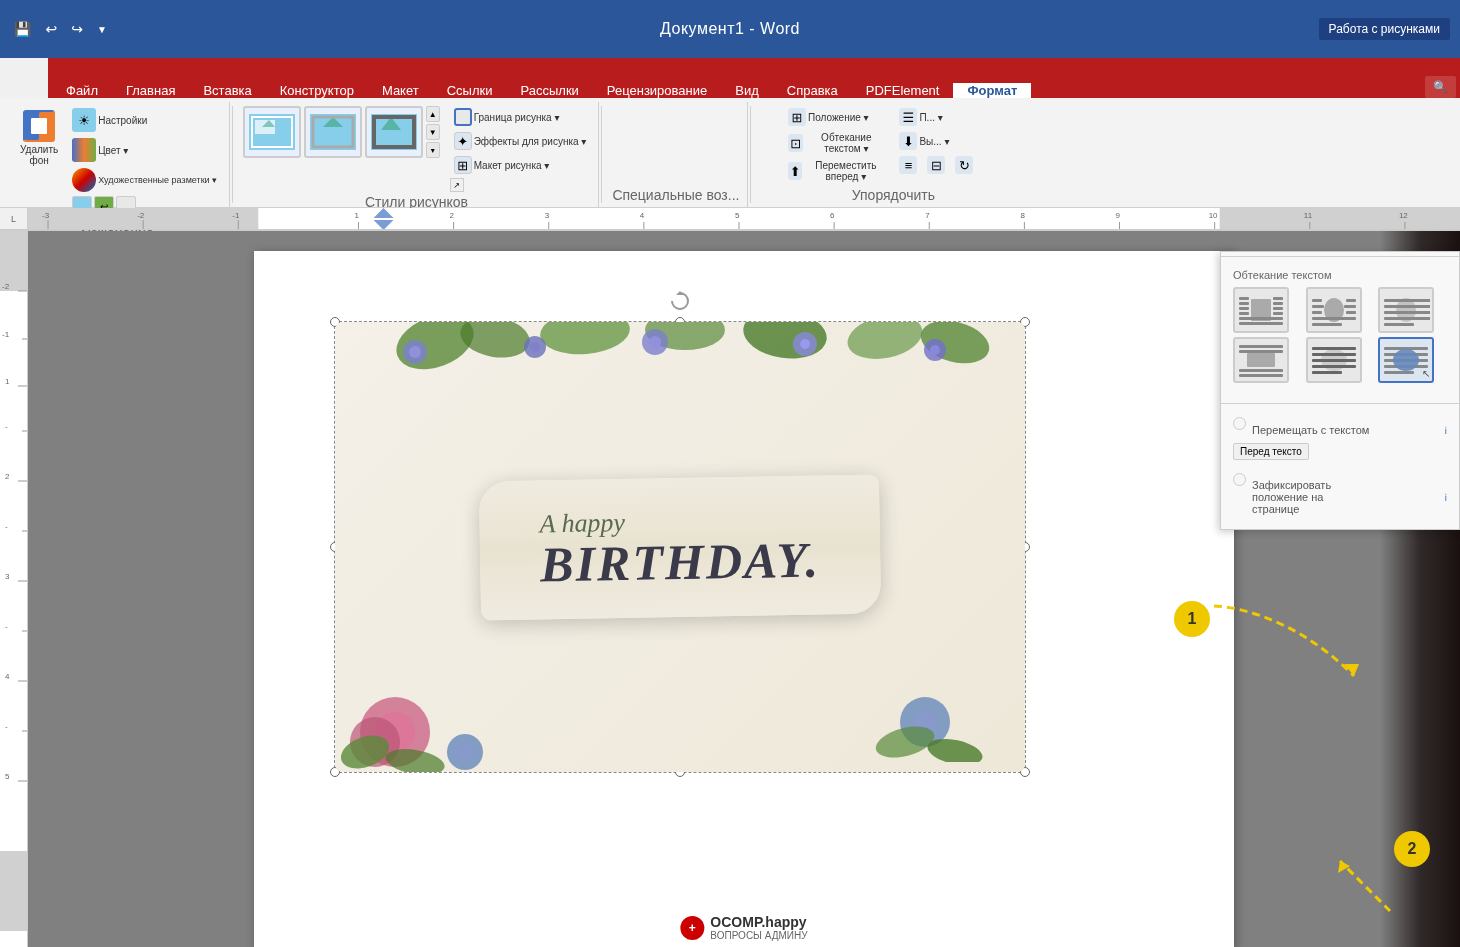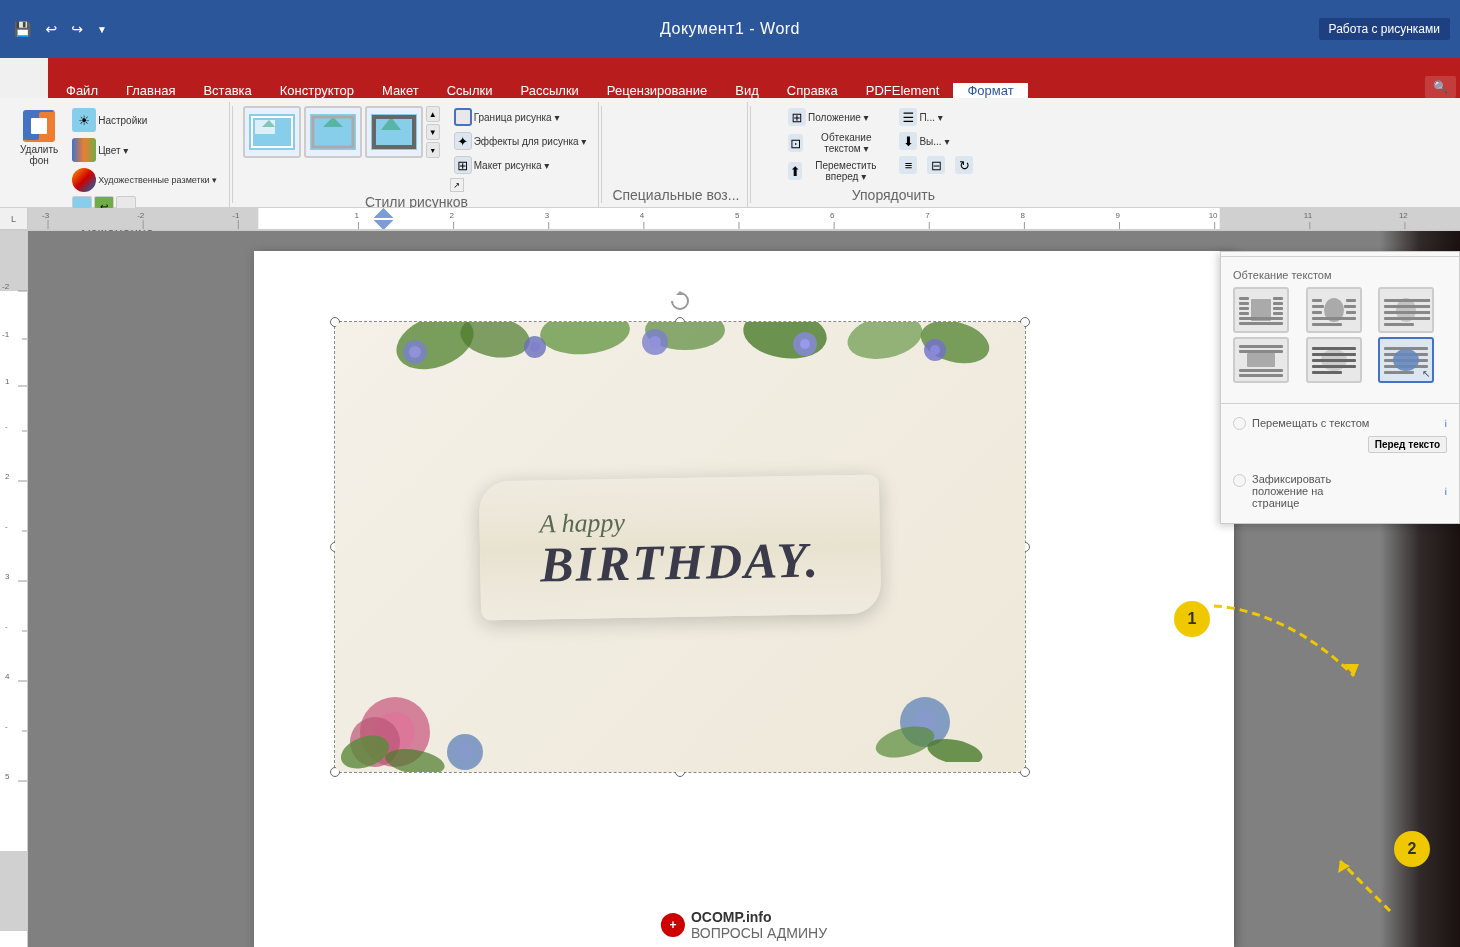--- a/index.html
+++ b/index.html
@@ -30,21 +30,21 @@
     }
     .menu-item {
       color: white;
       padding: 0 14px;
       display: flex;
       align-items: center;
       cursor: pointer;
       font-size: 13px;
       white-space: nowrap;
     }
-    .menu-item.active { background: white; color: #2b579a; font-weight: 400; }
+    .menu-item.active { background: white; color: #2b579a; font-weight: 700; }
     .menu-search { margin-left: auto; display: flex; align-items: center; background: rgba(255,255,255,0.15); border-radius: 2px; padding: 4px 8px; color: white; }
 
     
     .ribbon {
       background: #f3f3f3;
       border-bottom: 1px solid #d0d0d0;
       height: 110px;
       display: flex;
       align-items: stretch;
       padding: 4px 6px 0;
@@ -144,21 +144,21 @@
       font-size: 13px;
       font-weight: 500;
       color: #333;
     }
     .panel-close { cursor: pointer; color: #666; font-size: 14px; }
     .panel-section { padding: 8px 12px; }
     .panel-section-title { font-size: 11px; color: #666; margin-bottom: 6px; }
     .panel-separator { border: none; border-top: 1px solid #d0d0d0; margin: 4px 0; }
     .radio-option { display: flex; align-items: flex-start; gap: 6px; margin-bottom: 6px; font-size: 11px; color: #555; }
     .radio-option input { margin-top: 1px; }
-    .radio-text { display: flex; align-items: center; justify-content: space-between; width: 100%; }
+    .radio-text { display: flex; align-items: center; justify-content: space-between; width: 100%; margin-top: 7px; }
     .info-icon { color: #4472c4; font-size: 10px; cursor: pointer; }
     .option-badge { background: #f0f0f0; border: 1px solid #ccc; padding: 2px 6px; font-size: 10px; border-radius: 2px; }
 
     
     .callout-1 {
       position: absolute;
       width: 36px; height: 36px;
       background: #f0c800;
       border-radius: 50%;
       display: flex; align-items: center; justify-content: center;
@@ -185,21 +185,21 @@
       bottom: 20px;
       left: 50%;
       transform: translateX(-50%);
       display: flex;
       align-items: center;
       gap: 6px;
       z-index: 50;
     }
     .watermark-icon { width: 24px; height: 24px; background: #cc0000; border-radius: 50%; color: white; display: flex; align-items: center; justify-content: center; font-size: 12px; font-weight: bold; }
     .watermark-text { font-size: 14px; font-weight: bold; color: #333; }
-    .watermark-sub { font-size: 14px; color: #666; }
+    .watermark-sub { font-size: 10px; color: #666; }
 
     
     .qa-icon { color: white; font-size: 14px; padding: 4px; cursor: pointer; }
 
     .ribbon-separator { width: 1px; background: #d0d0d0; margin: 4px 0; align-self: stretch; }
   </style>
 </head>
 <body>
 
 <div class="title-bar">
@@ -535,21 +535,21 @@
               <ellipse cx="100" cy="110" rx="28" ry="12" fill="#4a7a2a" opacity="0.8" transform="rotate(12,100,110)"></ellipse>
             </svg>
           </div>
         </div>
       </div>
 
       
       <div class="watermark" style="bottom:10px;">
         <div class="watermark-icon">+</div>
         <div style="display:flex;flex-direction:column;">
-          <div class="watermark-text">OCOMP.info</div>
+          <div class="watermark-text">OCOMP.happy</div>
           <div class="watermark-sub">ВОПРОСЫ АДМИНУ</div>
         </div>
       </div>
     </div>
 
     <div style="position:absolute;top:0;right:0;width:80px;height:100%;background:linear-gradient(to right,rgba(30,20,20,0),rgba(30,20,20,0.8),#1a1010);z-index:1;"></div>
 
     <div class="layout-panel" style="top:20px;">
 
 
@@ -643,21 +643,21 @@
       <hr class="panel-separator">
 
       <div class="panel-section">
         <div class="radio-option">
           <input type="radio" name="position" disabled="" style="">
           <div class="radio-text">
             <span>Перемещать с текстом</span>
             <span class="info-icon">ℹ</span>
           </div>
         </div>
-        <div style="display:flex;align-items:center;justify-content:flex-end;margin-bottom:20px;font-weight:bold;">
+        <div style="display:flex;align-items:center;margin-bottom:12px;">
           <div class="option-badge">
             <span>Перед тексто</span>
           </div>
         </div>
         <div class="radio-option">
           <input type="radio" name="position" disabled="" style="">
           <div class="radio-text">
             <span>Зафиксировать<br>положение на<br>странице</span>
             <span class="info-icon">ℹ</span>
           </div>

